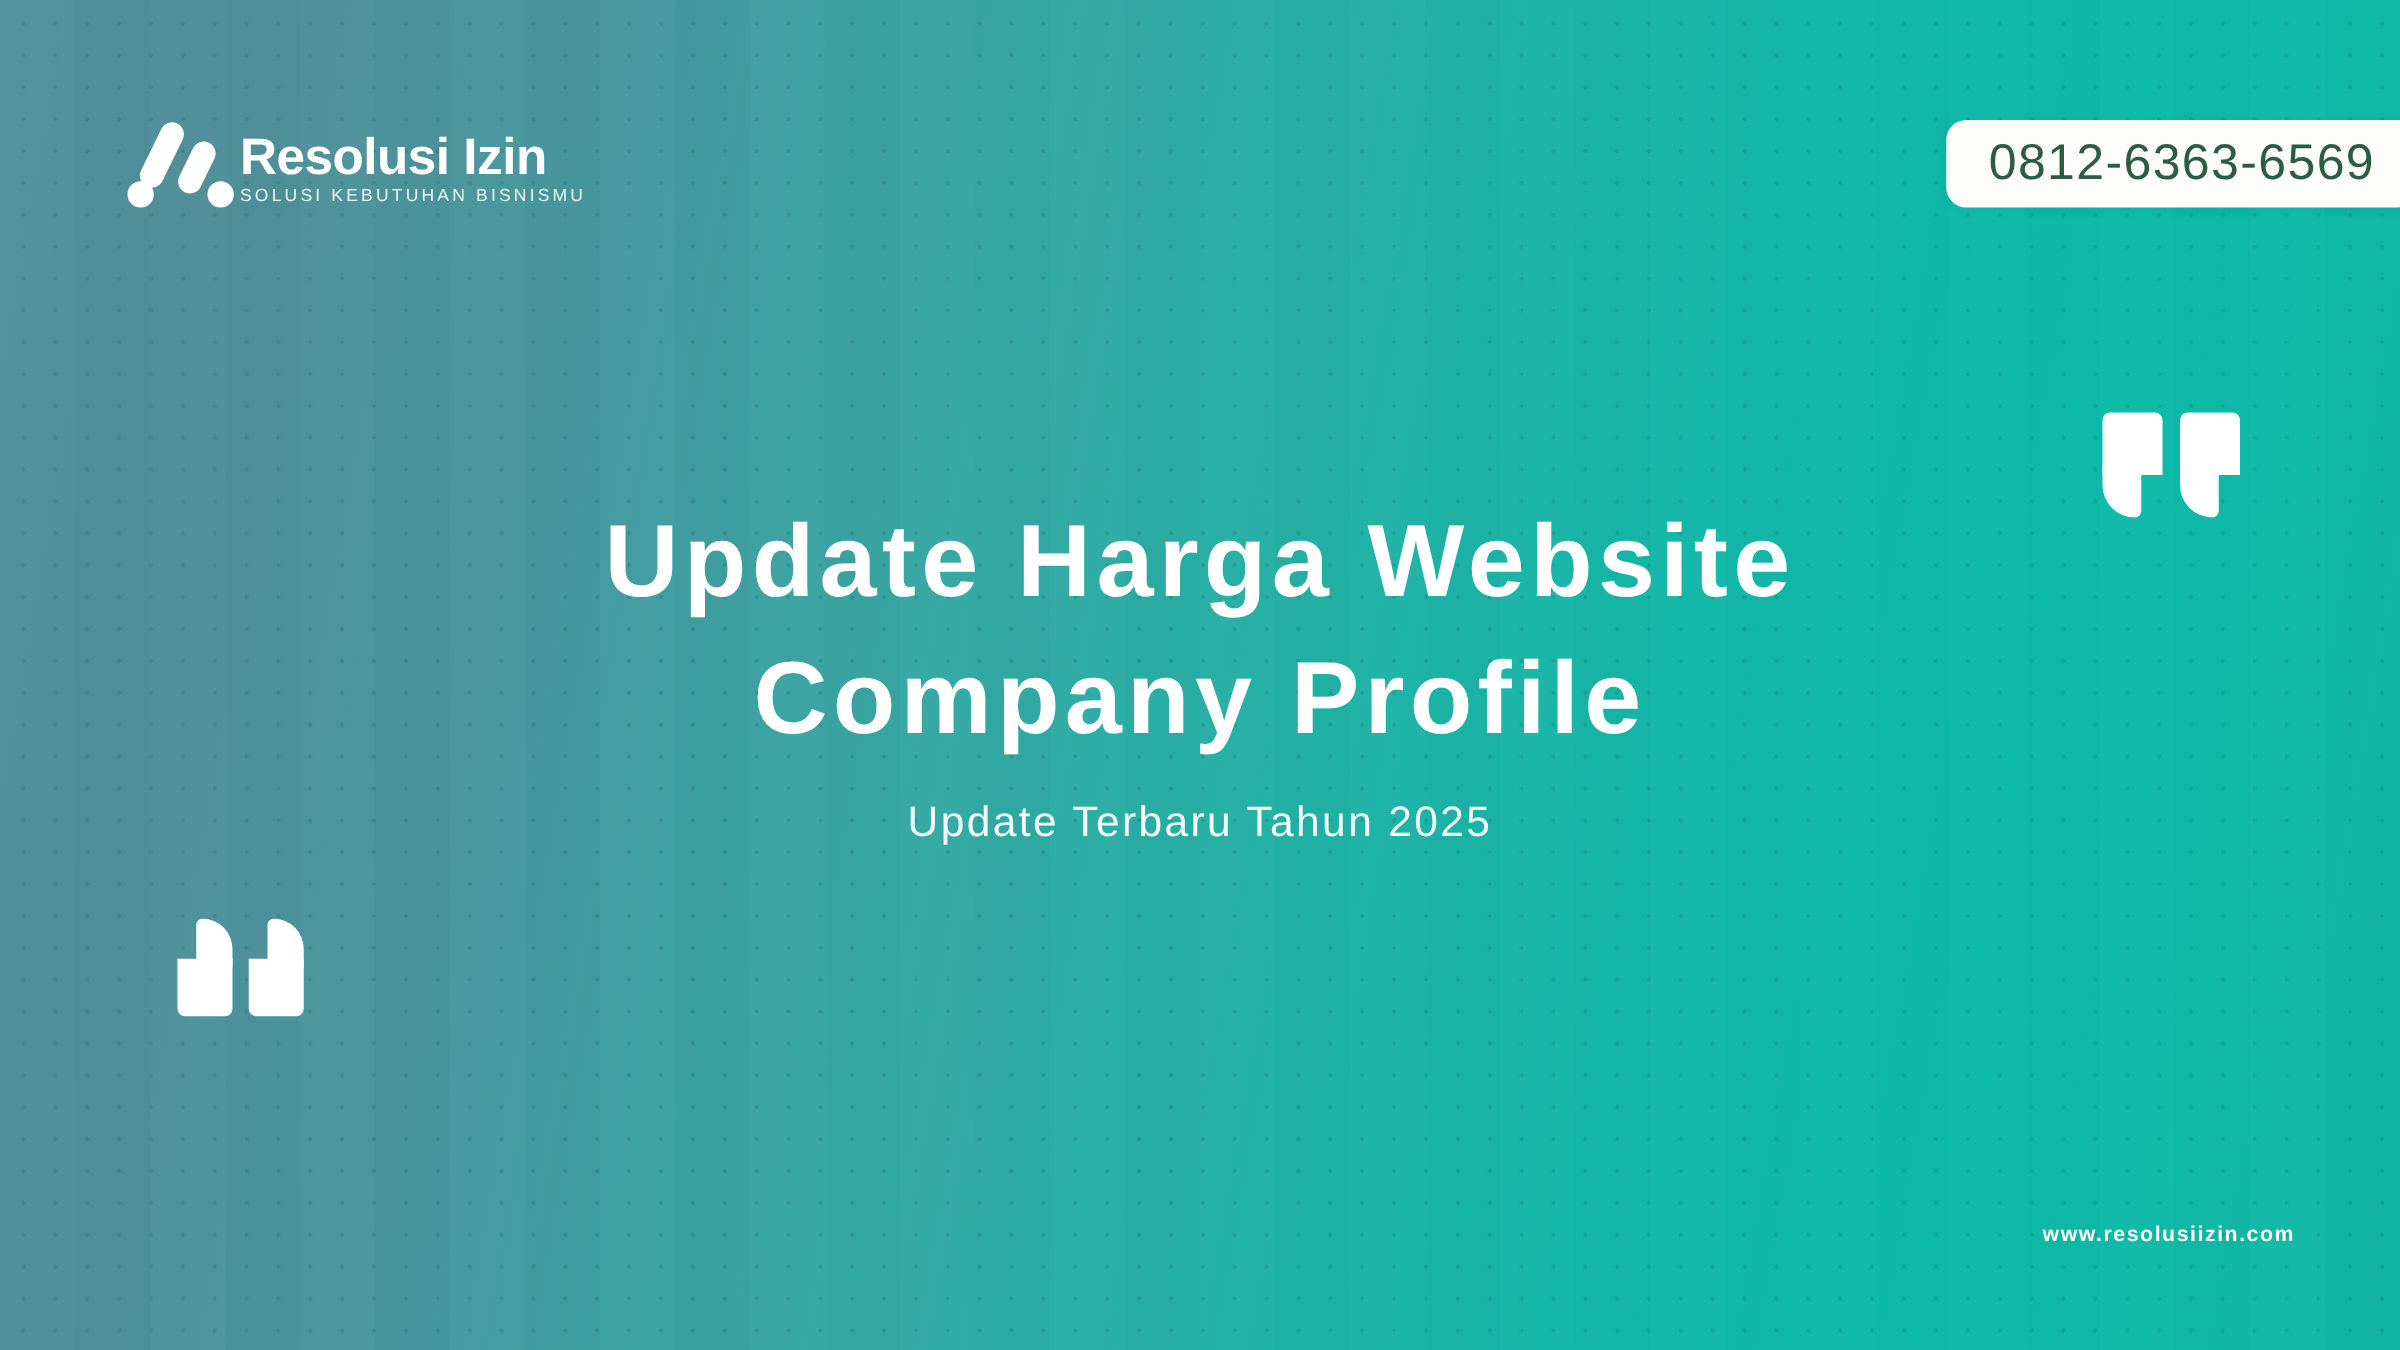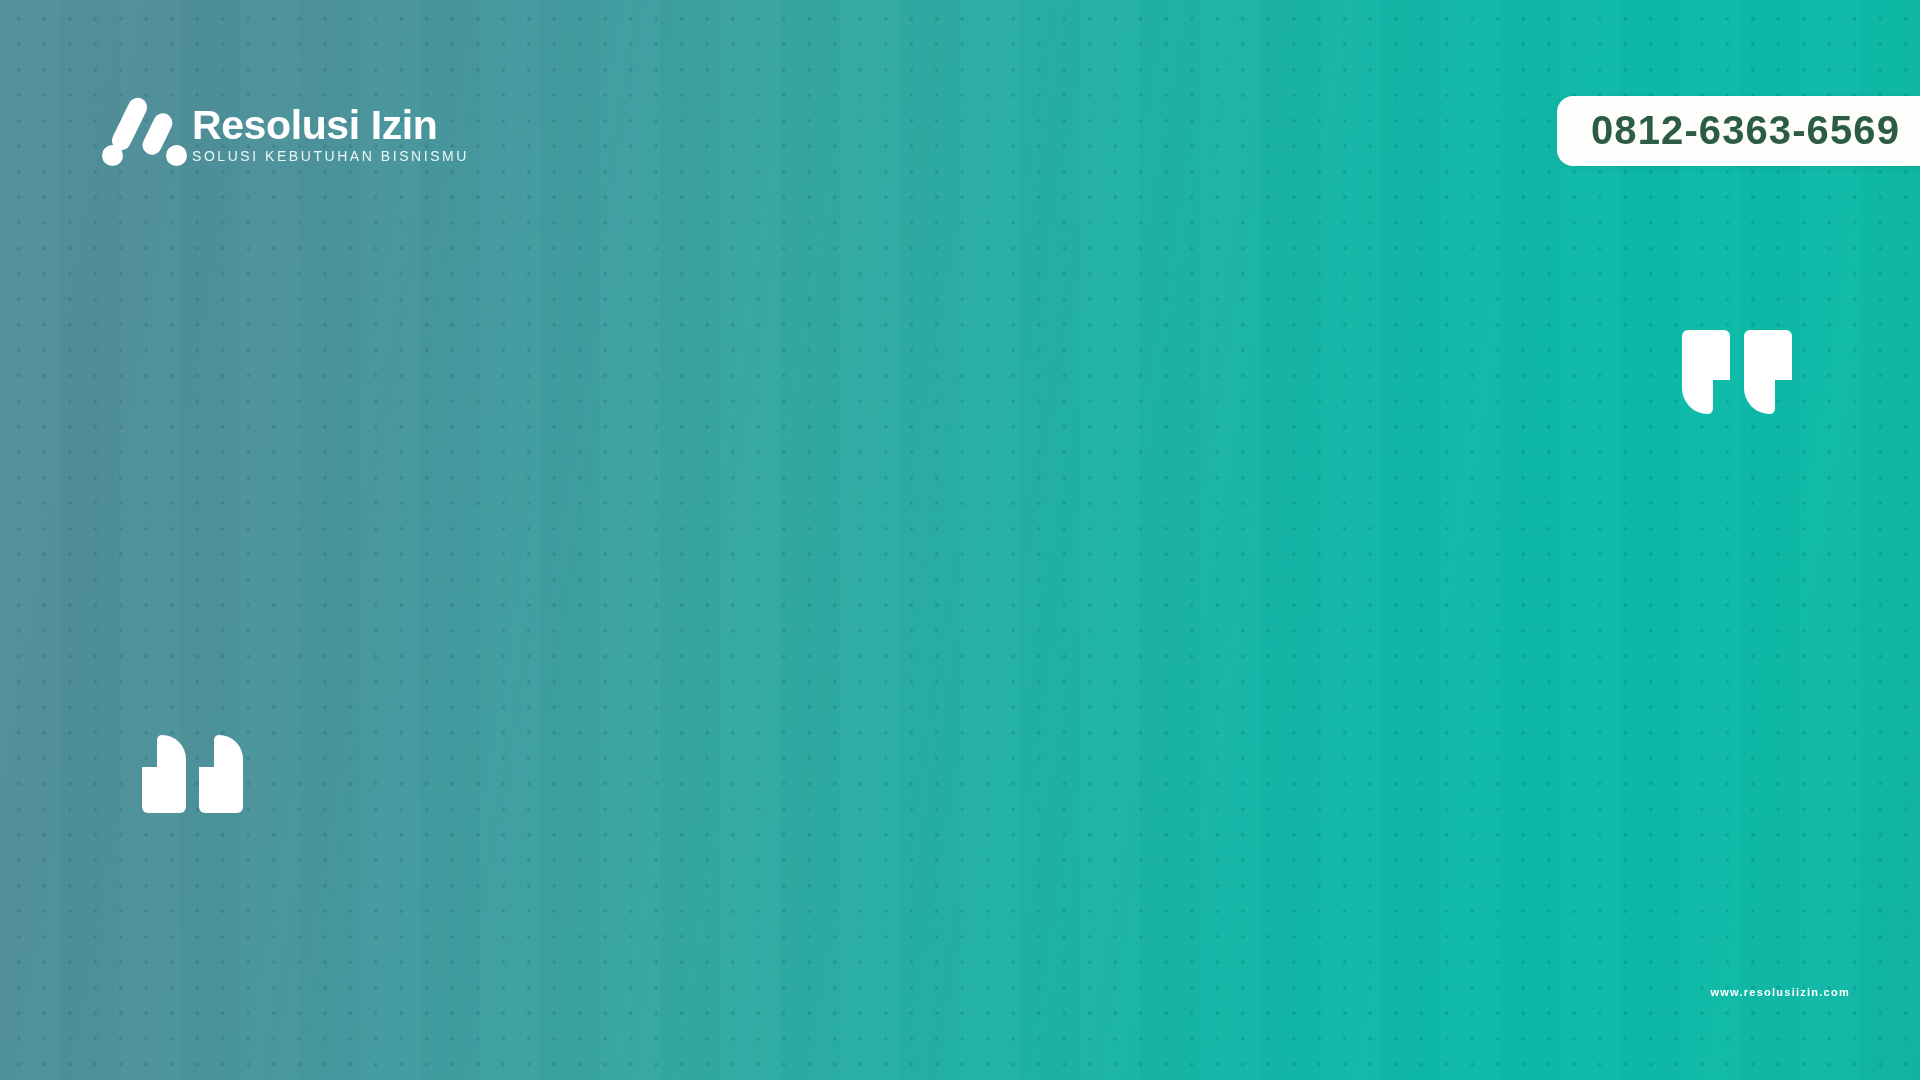--- a/index.html
+++ b/index.html
@@ -109,21 +109,21 @@
     position:absolute;
     top:96px; right:-14px;
     background:#fdfdfb;
     border-radius:16px;
     padding:14px 34px 16px 34px;
     box-shadow:0 2px 10px rgba(0,0,0,.06);
   }
   #phone-number {
     color:#2d5c46;
     font-size:40px;
-    font-weight:700;
+    font-weight:400;
     letter-spacing:1.1px;
     line-height:1;
     white-space:nowrap;
   }
 
   
   .quote-mark { position:absolute; display:flex; }
   .quote-mark .q {
     width:48px; height:84px;
     position:relative;
@@ -195,23 +195,23 @@
     font-size:34px;
     font-weight:300;
     letter-spacing:1.9px;
     margin-top:26px;
     white-space:nowrap;
   }
 
   
   #site-url {
     position:absolute;
-    right:70px; bottom:82px;
+    right:84px; bottom:82px;
     color:#ffffff;
-    font-size:11px;
+    font-size:17px;
     font-weight:700;
     letter-spacing:1.25px;
     white-space:nowrap;
   }
 </style>
 </head>
 <body>
 
 <div id="banner">
 
@@ -238,16 +238,21 @@
   <div id="quote-top-right" class="quote-mark q-close">
     <span class="q"></span>
     <span class="q"></span>
   </div>
 
   <div id="quote-bottom-left" class="quote-mark q-open">
     <span class="q"></span>
     <span class="q"></span>
   </div>
 
+  <div id="headline-block">
+    <div class="title-line">Update Harga Website</div>
+    <div class="title-line">Company Profile</div>
+    <div id="subtitle">Update Terbaru Tahun 2025</div>
+  </div>
 
   <div id="site-url">www.resolusiizin.com</div>
 
 </div>
 
 </body></html>

